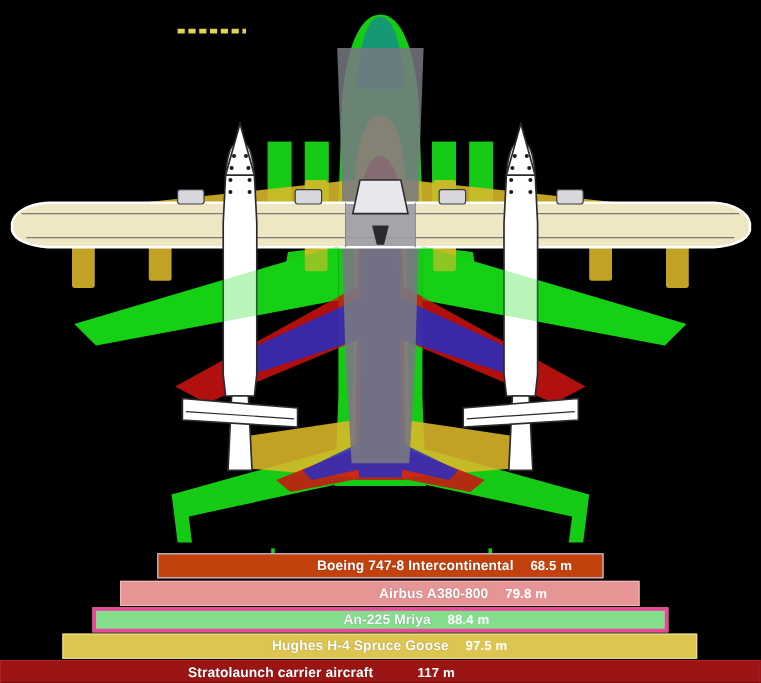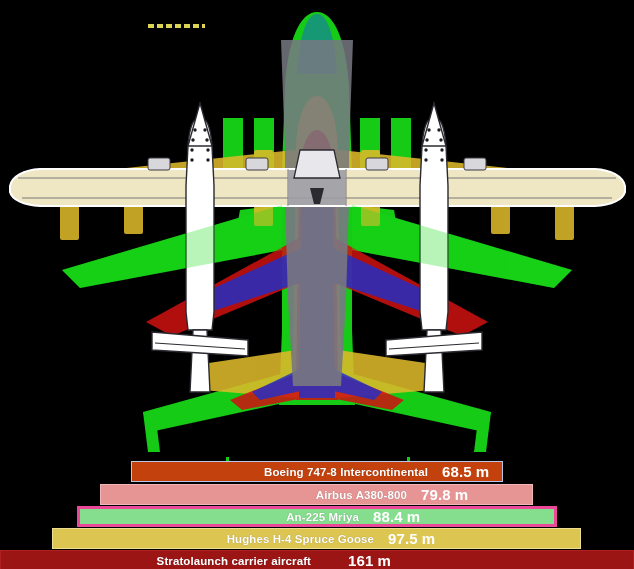--- a/index.html
+++ b/index.html
@@ -26,21 +26,21 @@
   .bar-inner{
     display:flex;align-items:center;
     position:absolute;right:0;top:0;height:100%;
     white-space:nowrap;
   }
   .bar-label{
     font-size:11.5px;font-weight:bold;letter-spacing:0.1px;
     text-shadow:0 0 1px rgba(0,0,0,.35);
   }
   .bar-value{
-    font-size:15px;font-weight:bold;letter-spacing:0.1px;
+    font-size:11px;font-weight:bold;letter-spacing:0.1px;
     display:inline-block;width:74px;text-align:left;padding-left:14px;
     box-sizing:border-box;
   }
   .tick{position:absolute;width:3px;height:8px;top:-6px;background:#12cf12;}
 </style>
 </head>
 <body>
 
 <div id="stage">
 
@@ -265,19 +265,19 @@
           <span class="bar-label" style="color:#ffffff">Hughes H-4 Spruce Goose</span>
           <span class="bar-value" style="color:#ffffff">97.5 m</span>
         </div>
       </div>
     </div>
 
     <div class="bar-row" style="top:95px;">
       <div class="bar" style="left:0px;width:634px;background:#9c1515;border:1px solid #b02020;">
         <div class="bar-inner" style="right:225px;gap:23px;">
           <span class="bar-label" style="color:#ffffff">Stratolaunch carrier aircraft</span>
-          <span class="bar-value" style="color:#ffffff">161 m</span>
+          <span class="bar-value" style="color:#ffffff">117 m</span>
         </div>
       </div>
     </div>
 
   </div>
 </div>
 
 </body></html>

